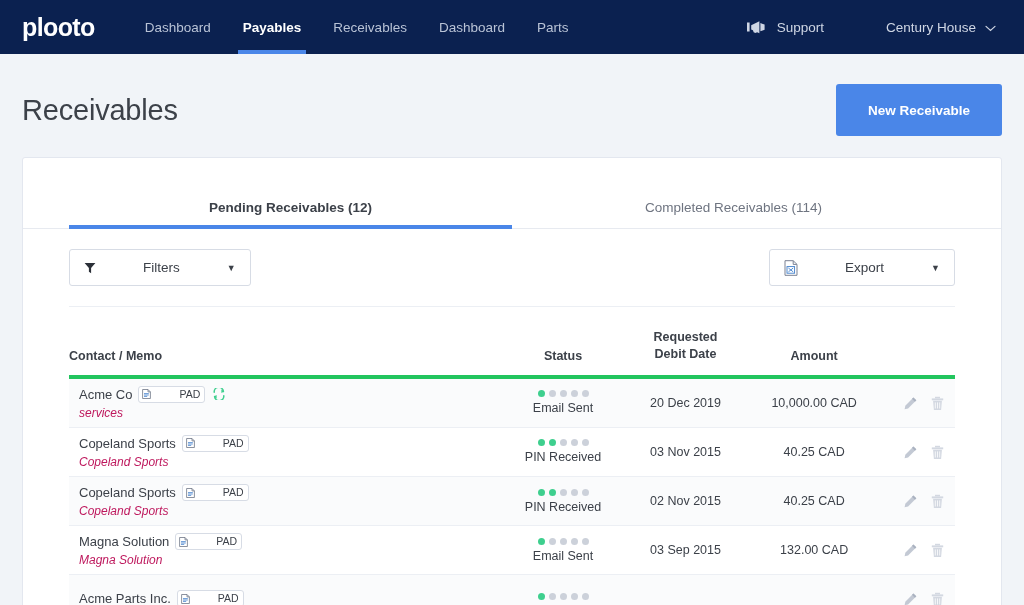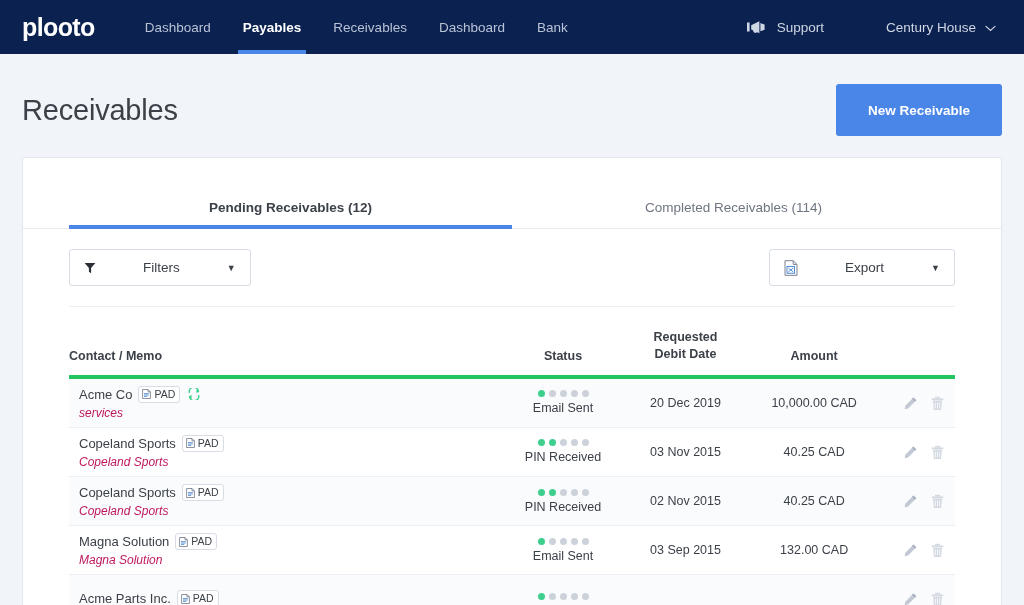--- a/index.html
+++ b/index.html
@@ -196,20 +196,21 @@
   .pad-badge {
     display: inline-flex;
     align-items: center;
     border: 1px solid #d7dce5;
     border-radius: 3px;
     padding: 1px 4px 1px 3px;
     font-size: 10.5px;
     color: #3c4149;
     background: #fff;
     line-height: 1.25;
+    gap: 25px;
   }
   .pad-badge .doc { margin-right: 3px; display: flex; align-items: center; }
   .recur-icon { margin-left: 7px; display: flex; align-items: center; }
   .memo {
     font-size: 12px;
     color: #be185d;
     font-style: italic;
     margin-top: 3px;
   }
 
@@ -241,21 +242,21 @@
     <div class="nav-link active">
       <span>Payables</span>
     </div>
     <div class="nav-link">
       <span>Receivables</span>
     </div>
     <div class="nav-link">
       <span>Dashboard</span>
     </div>
     <div class="nav-link">
-      <span>Bank</span>
+      <span>Parts</span>
     </div>
   </div>
 
   <div class="nav-right">
     <div class="support-block">
       <span class="megaphone-icon">
         <svg width="19" height="15" viewBox="0 0 19 15">
           <rect x="0" y="2.5" width="2.6" height="9" fill="#cfd6e4"></rect>
           <path d="M4.2 5.2 L12.4 1.3 L12.4 13.2 L4.2 9.4 Z" fill="#cfd6e4"></path>
           <path d="M13.4 3.1 L17.6 4.6 L17.6 9.8 L13.4 11.3 Z" fill="#cfd6e4"></path>

